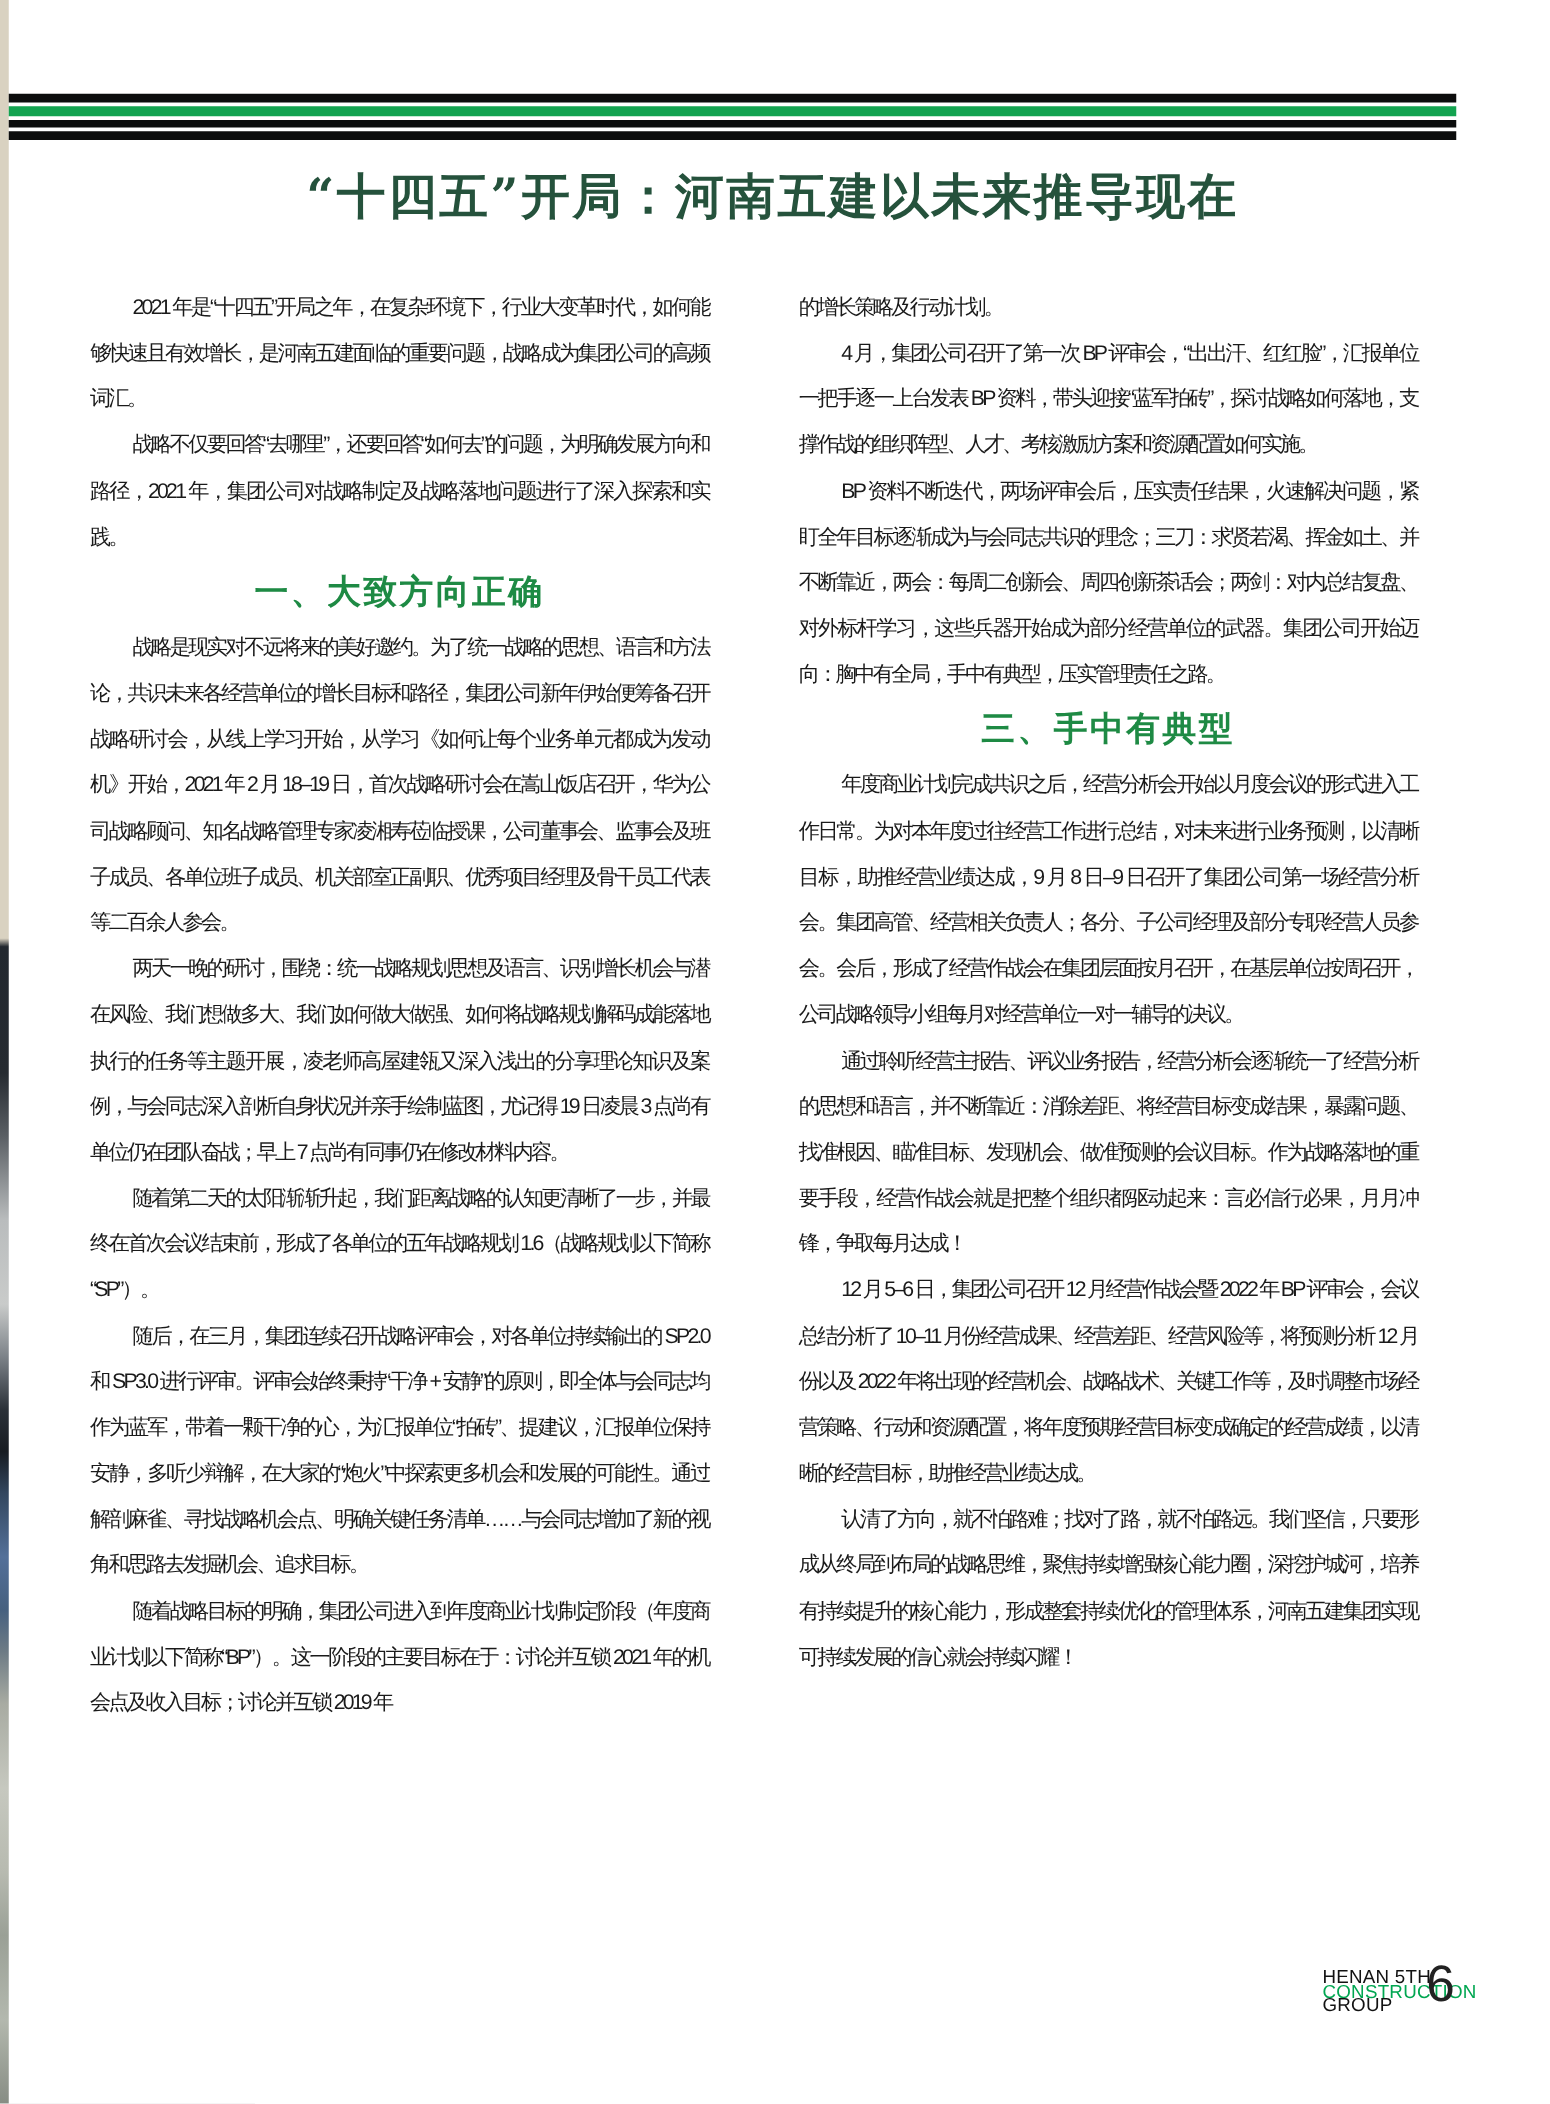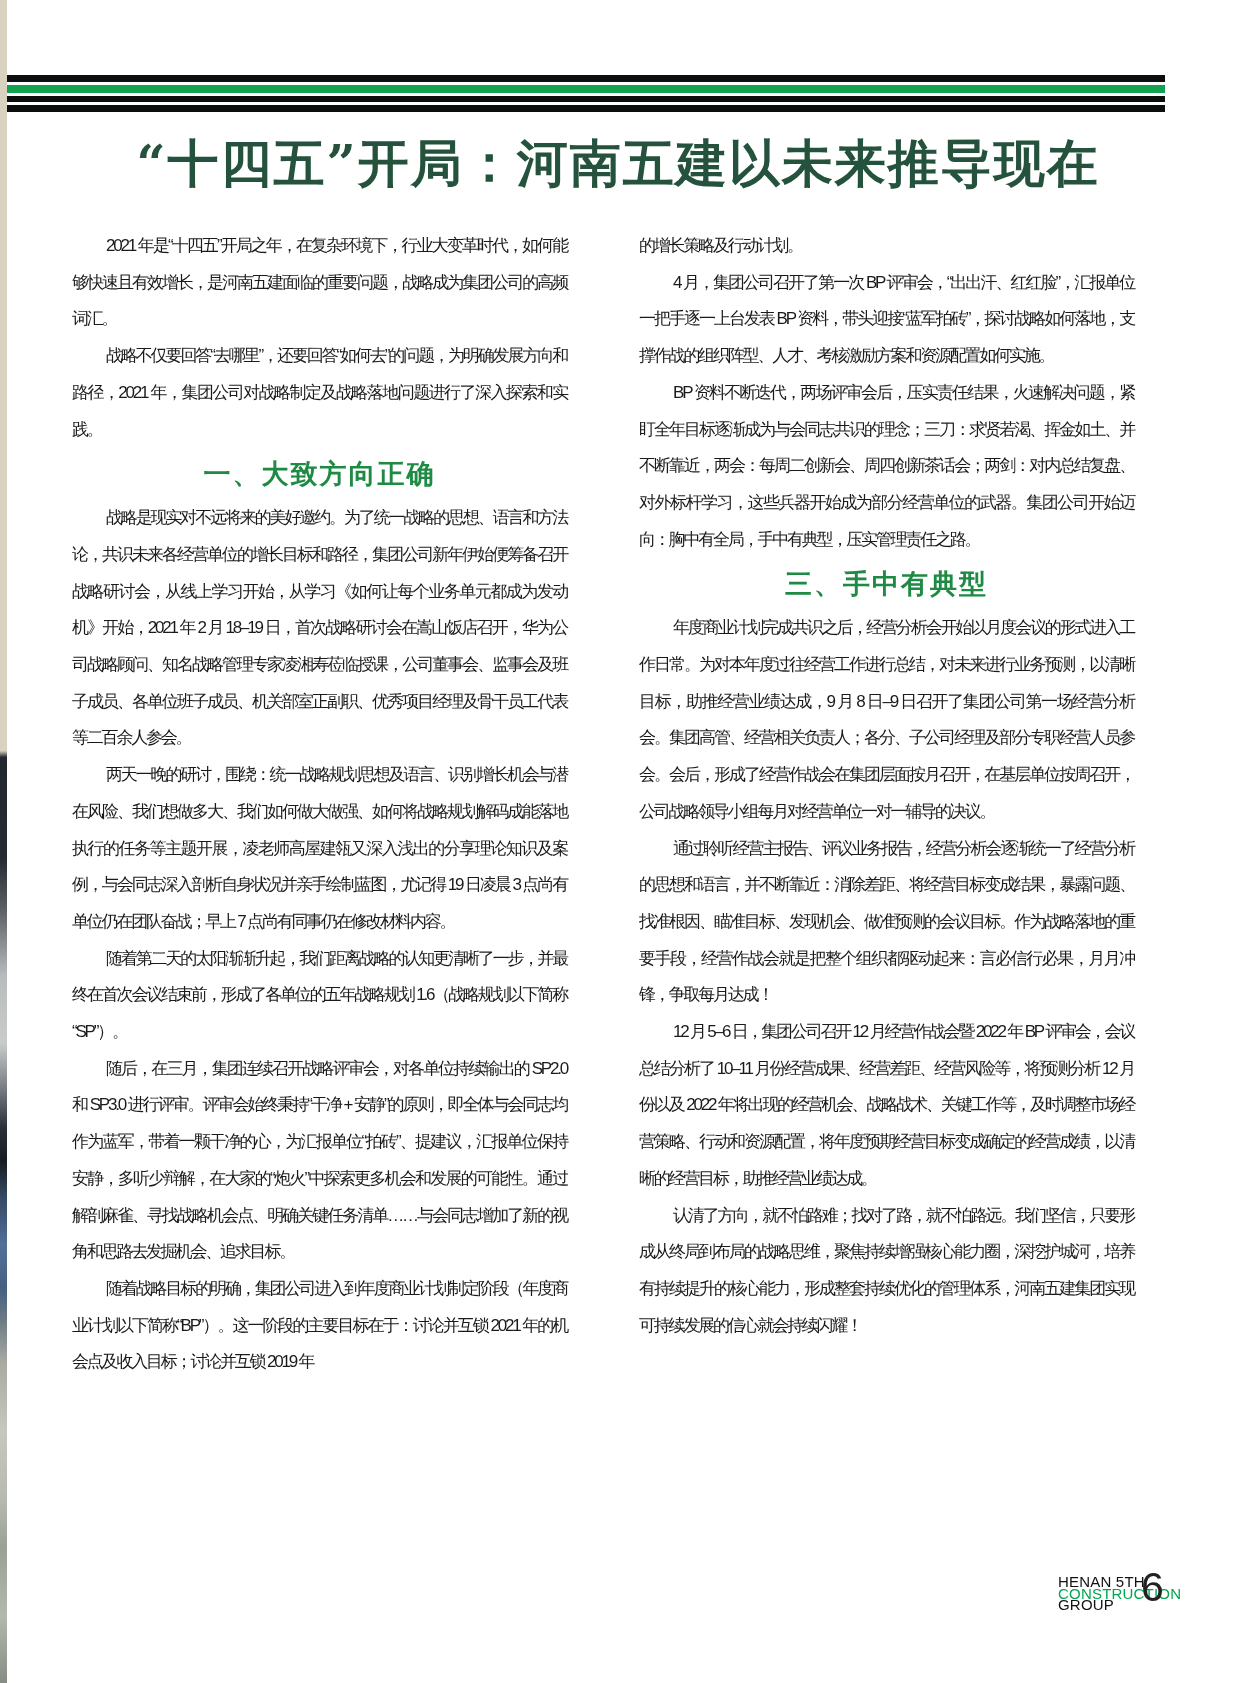--- a/index.html
+++ b/index.html
@@ -37,21 +37,21 @@
   .rule-b3 { height: 7px; background: #0c0d0d; }
 
   
   .title {
     position: absolute;
     left: 58px; top: 130px;
     width: 1120px;
     margin: 0;
     font-family: "DejaVu Serif", serif;
     font-weight: bold;
-    font-size: 51px;
+    font-size: 39px;
     letter-spacing: 2px;
     color: #25523c;
     text-align: center;
     white-space: nowrap;
   }
 
   
   .columns {
     position: absolute;
     left: 72px; top: 228px;

